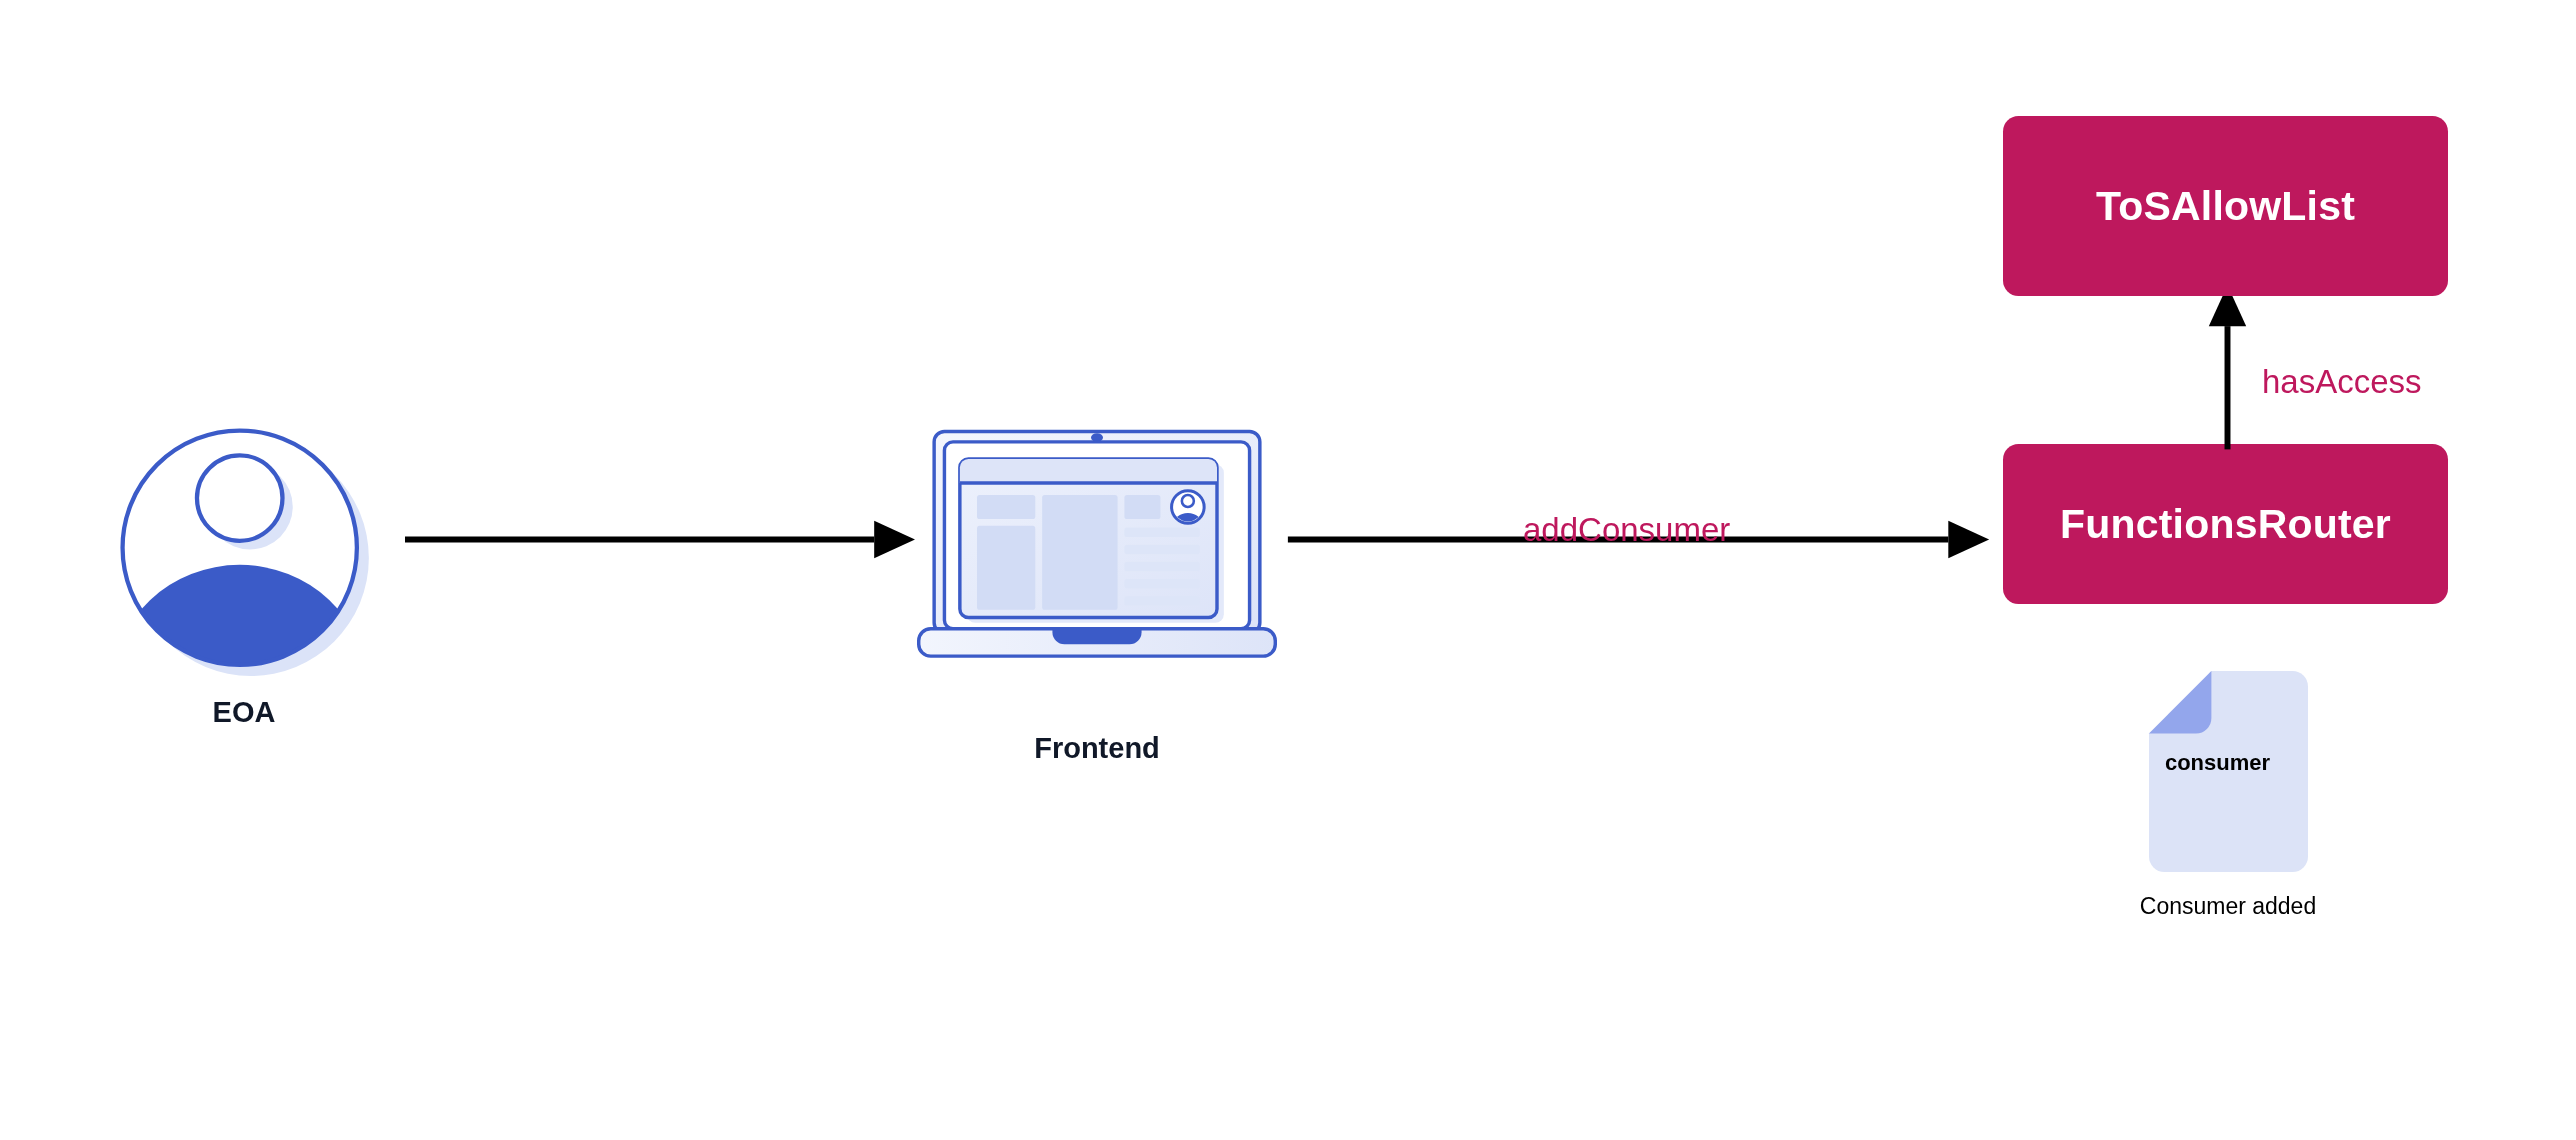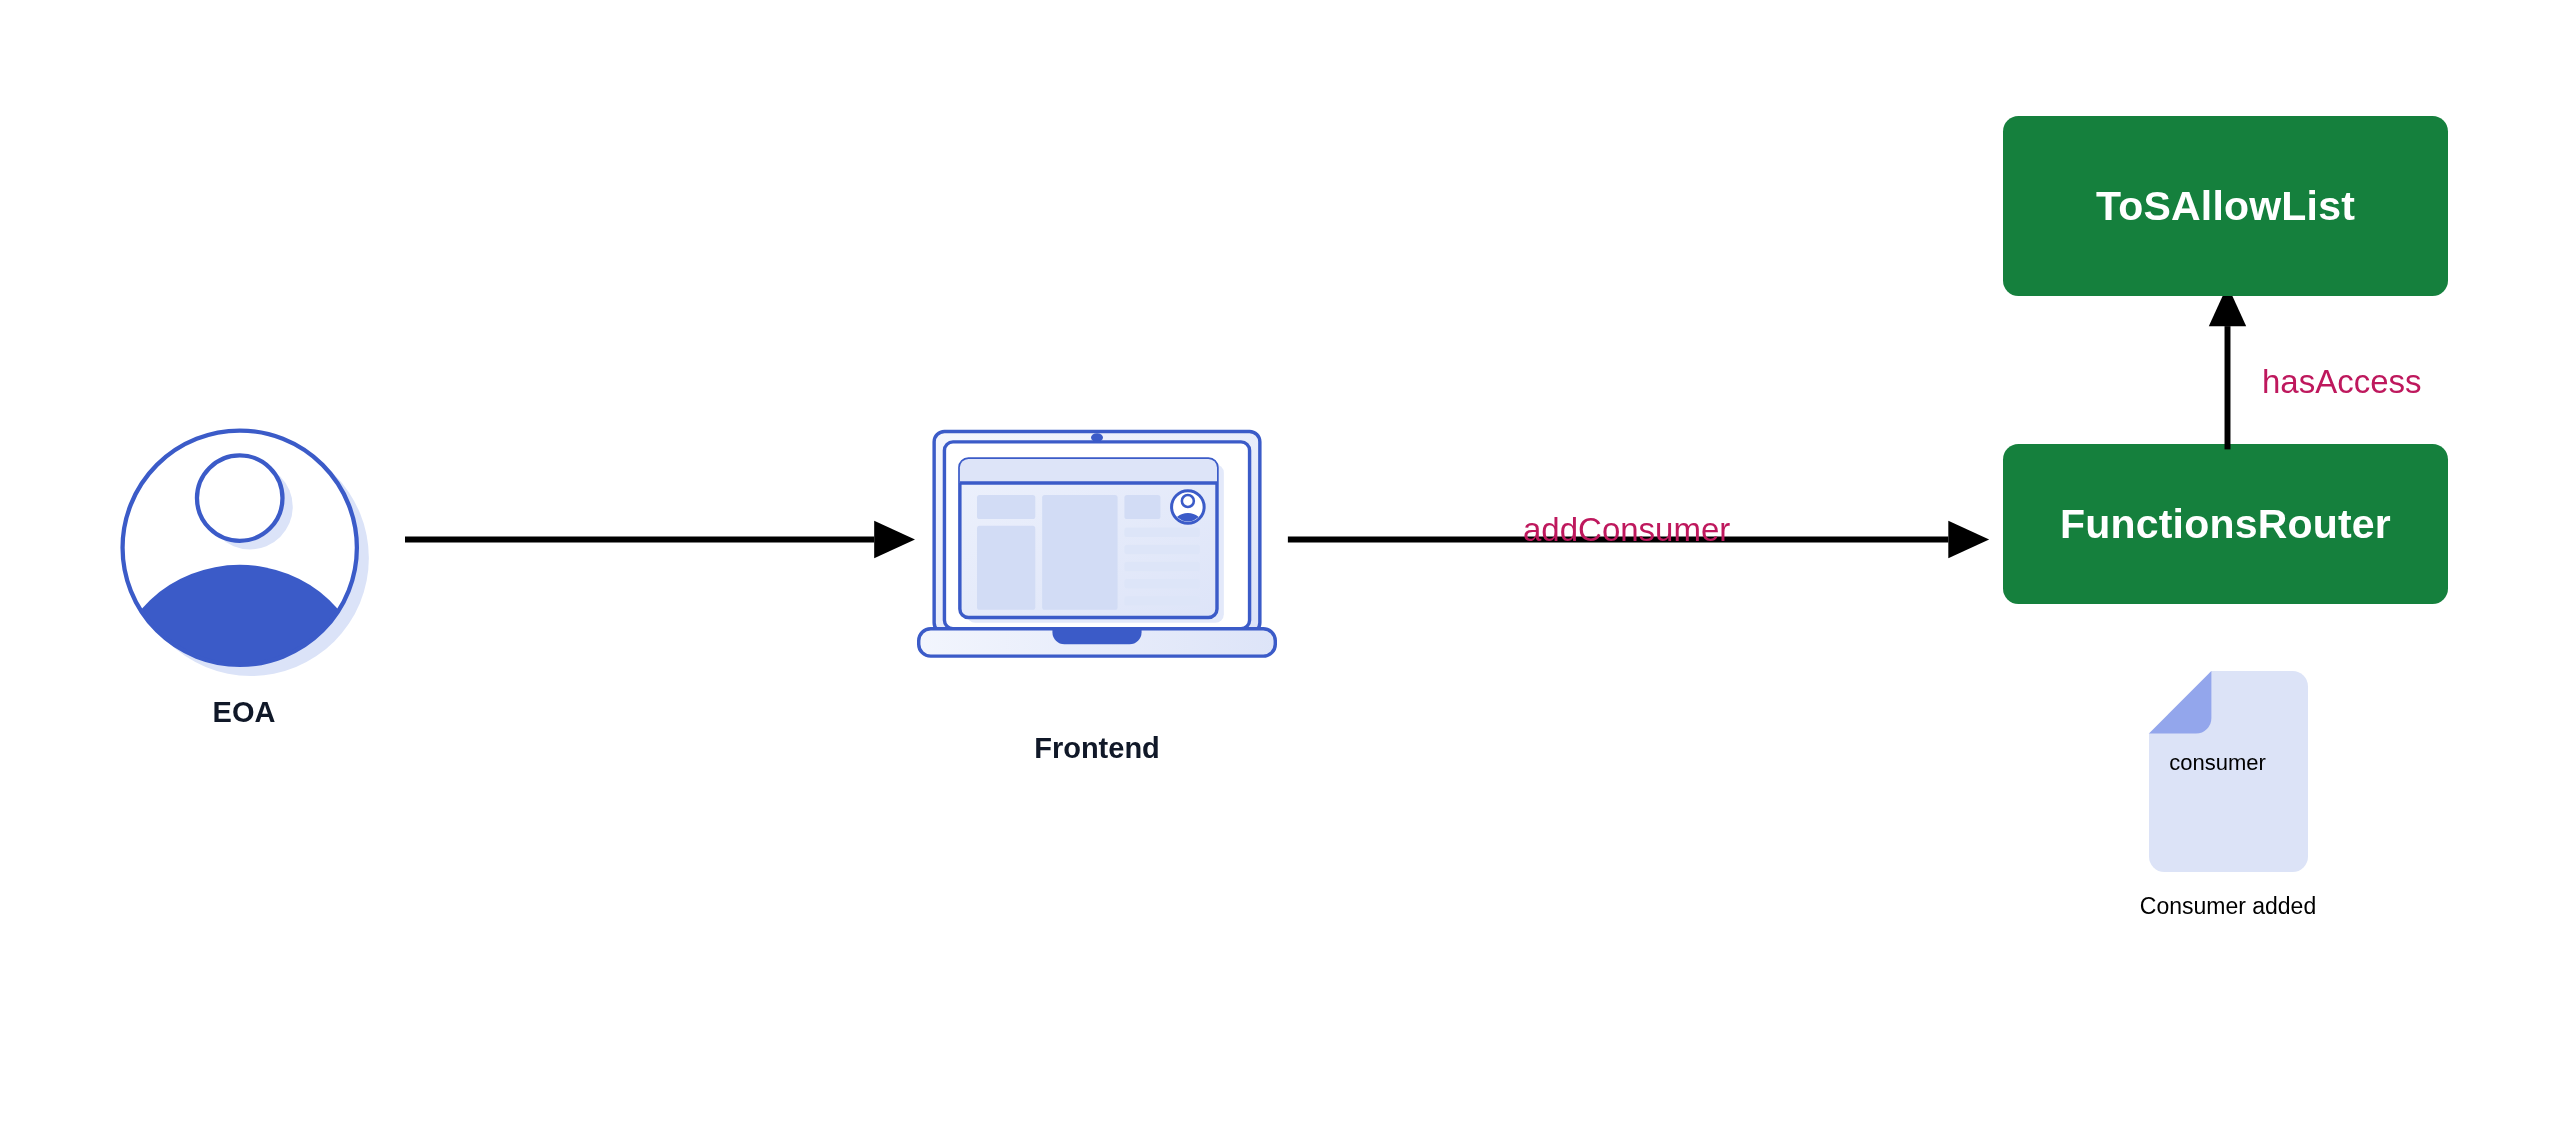--- a/index.html
+++ b/index.html
@@ -21,21 +21,21 @@
     height: 1140px;
     background: #ffffff;
   }
   .node {
     position: absolute;
   }
 
   
   .contract-box {
     position: absolute;
-    background: #15803d;
+    background: #be185d;
     border-radius: 15.4px;
     display: flex;
     align-items: center;
     justify-content: center;
     box-sizing: border-box;
   }
   .contract-label {
     color: #ffffff;
     font-family: "Liberation Sans", sans-serif;
     font-weight: bold;
@@ -198,18 +198,18 @@
   </div>
 
   <div class="node" style="left:2149px; top:671px; width:159px; height:201px;">
     <svg class="abs-svg" width="159" height="201" viewBox="0 0 186 235">
 
       <path d="M73 0 H168 A18 18 0 0 1 186 18 V217 A18 18 0 0 1 168 235 H18
                A18 18 0 0 1 0 217 V73 Z" fill="#DCE3F7"></path>
 
       <path d="M73 0 V55 A18 18 0 0 1 55 73 H0 Z" fill="#93A6EC"></path>
     </svg>
-    <div class="doc-text" style="left:0px; top:79px; width:137px;">consumer</div>
+    <div class="doc-text" style="left:0px; top:79px; width:137px;font-weight:bold;">consumer</div>
   </div>
   <div class="artifact-caption" style="left:2065px; top:893px; width:326px;">Consumer added</div>
 
 </div>
 
 
 </body></html>

